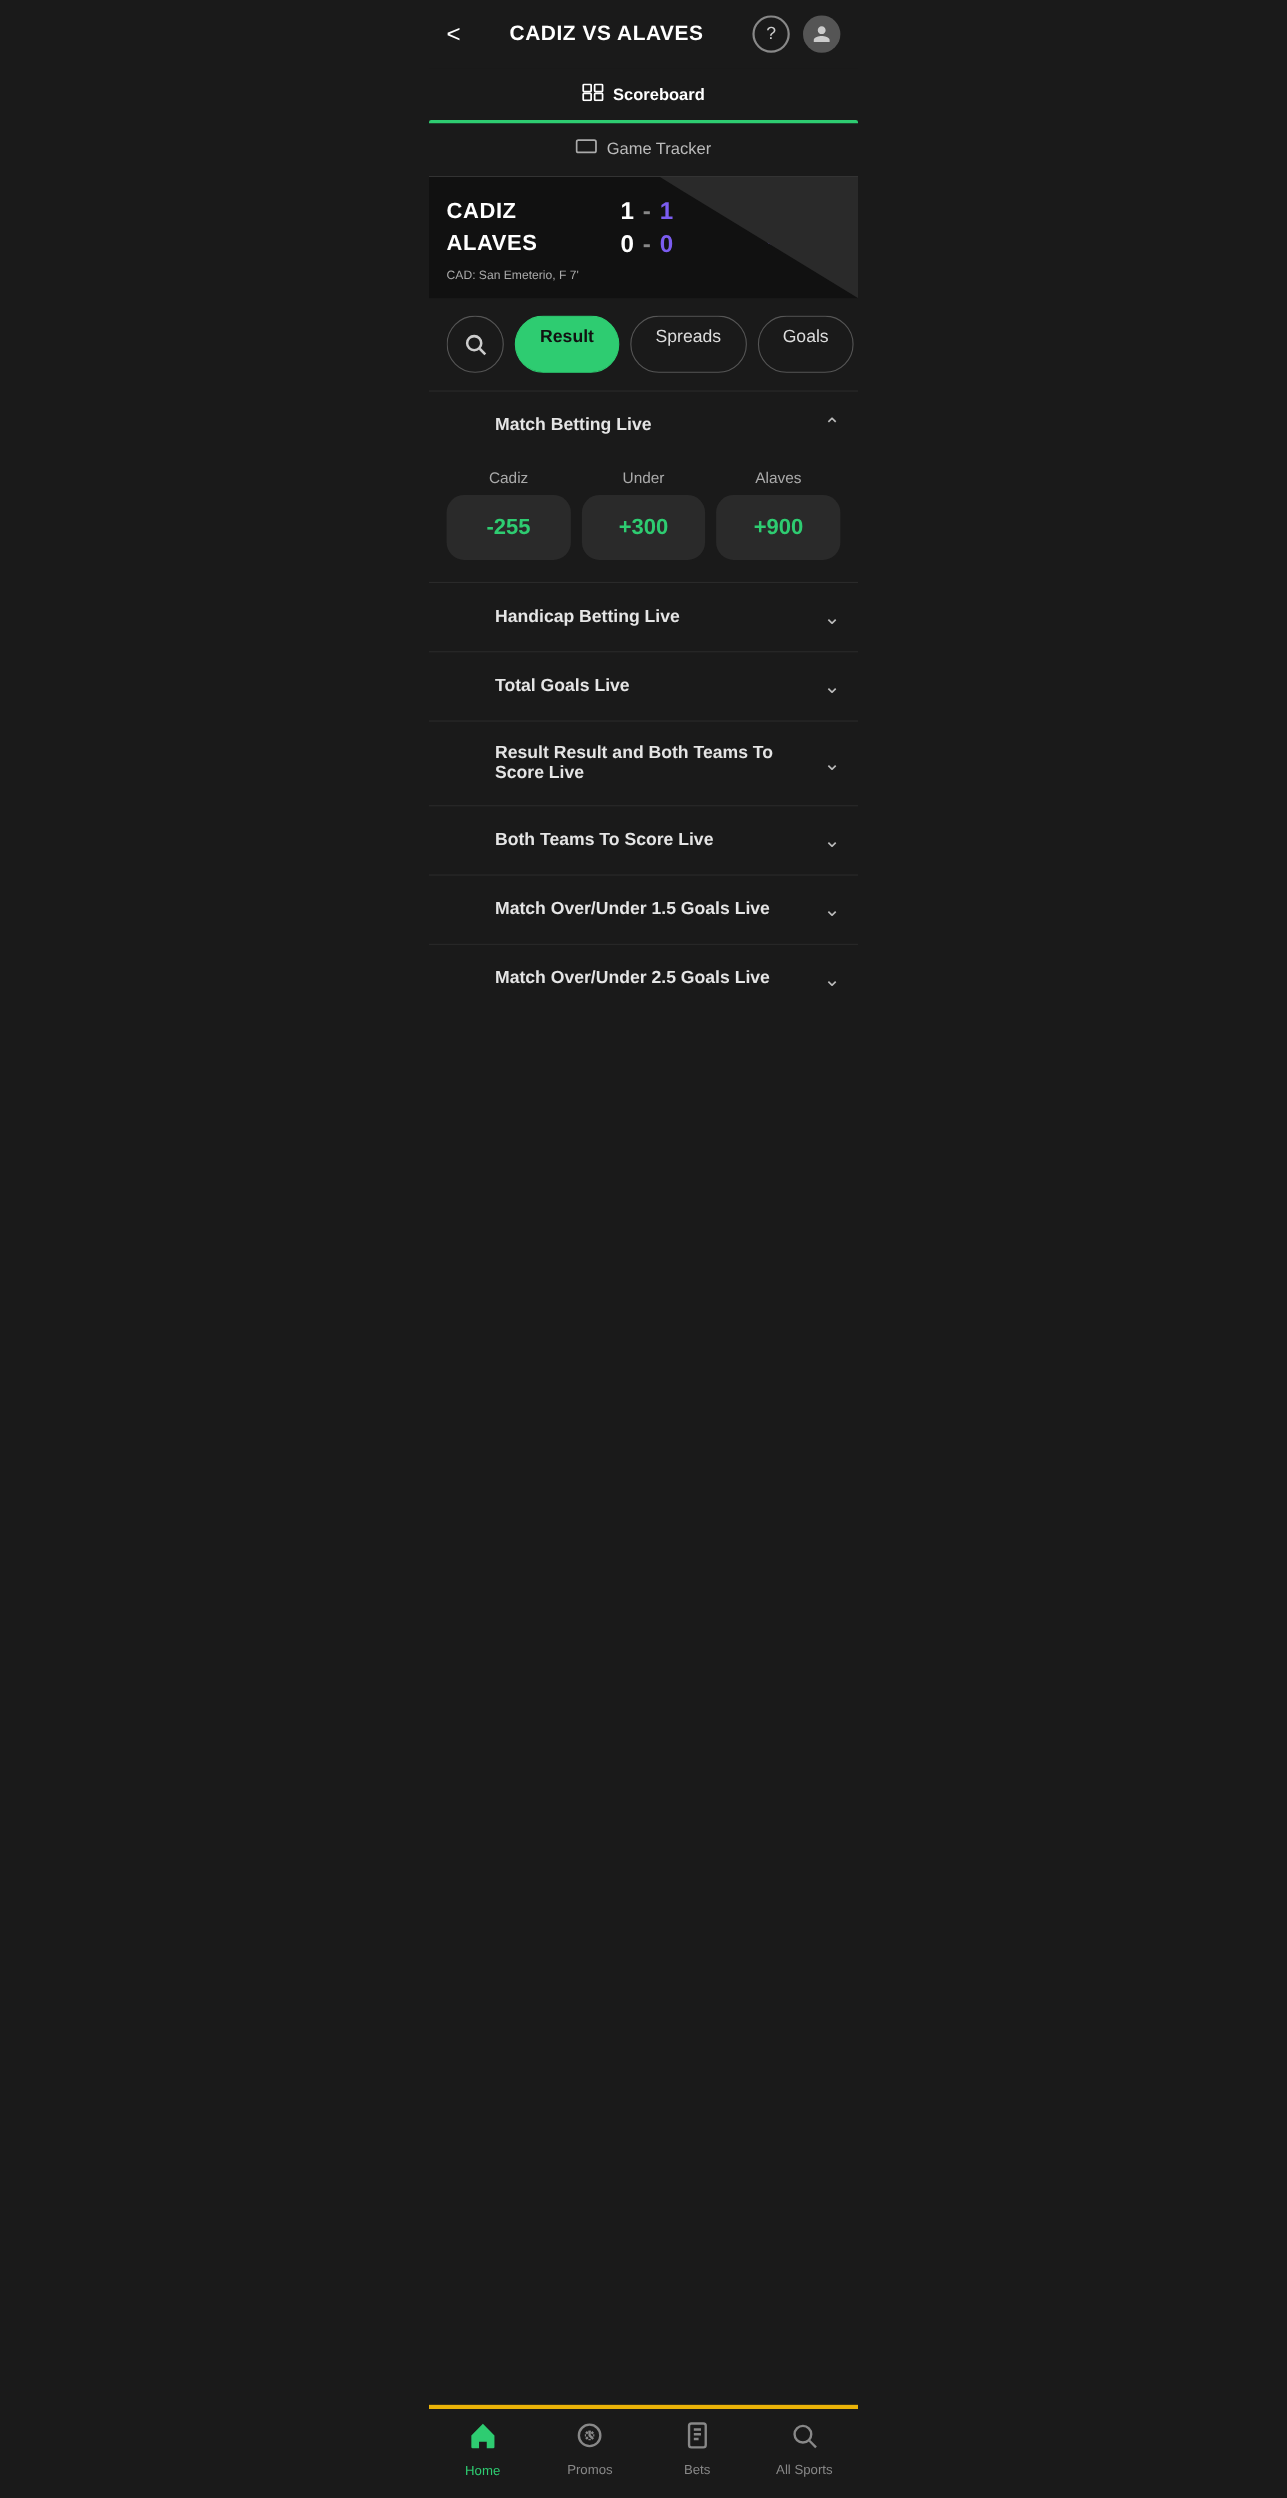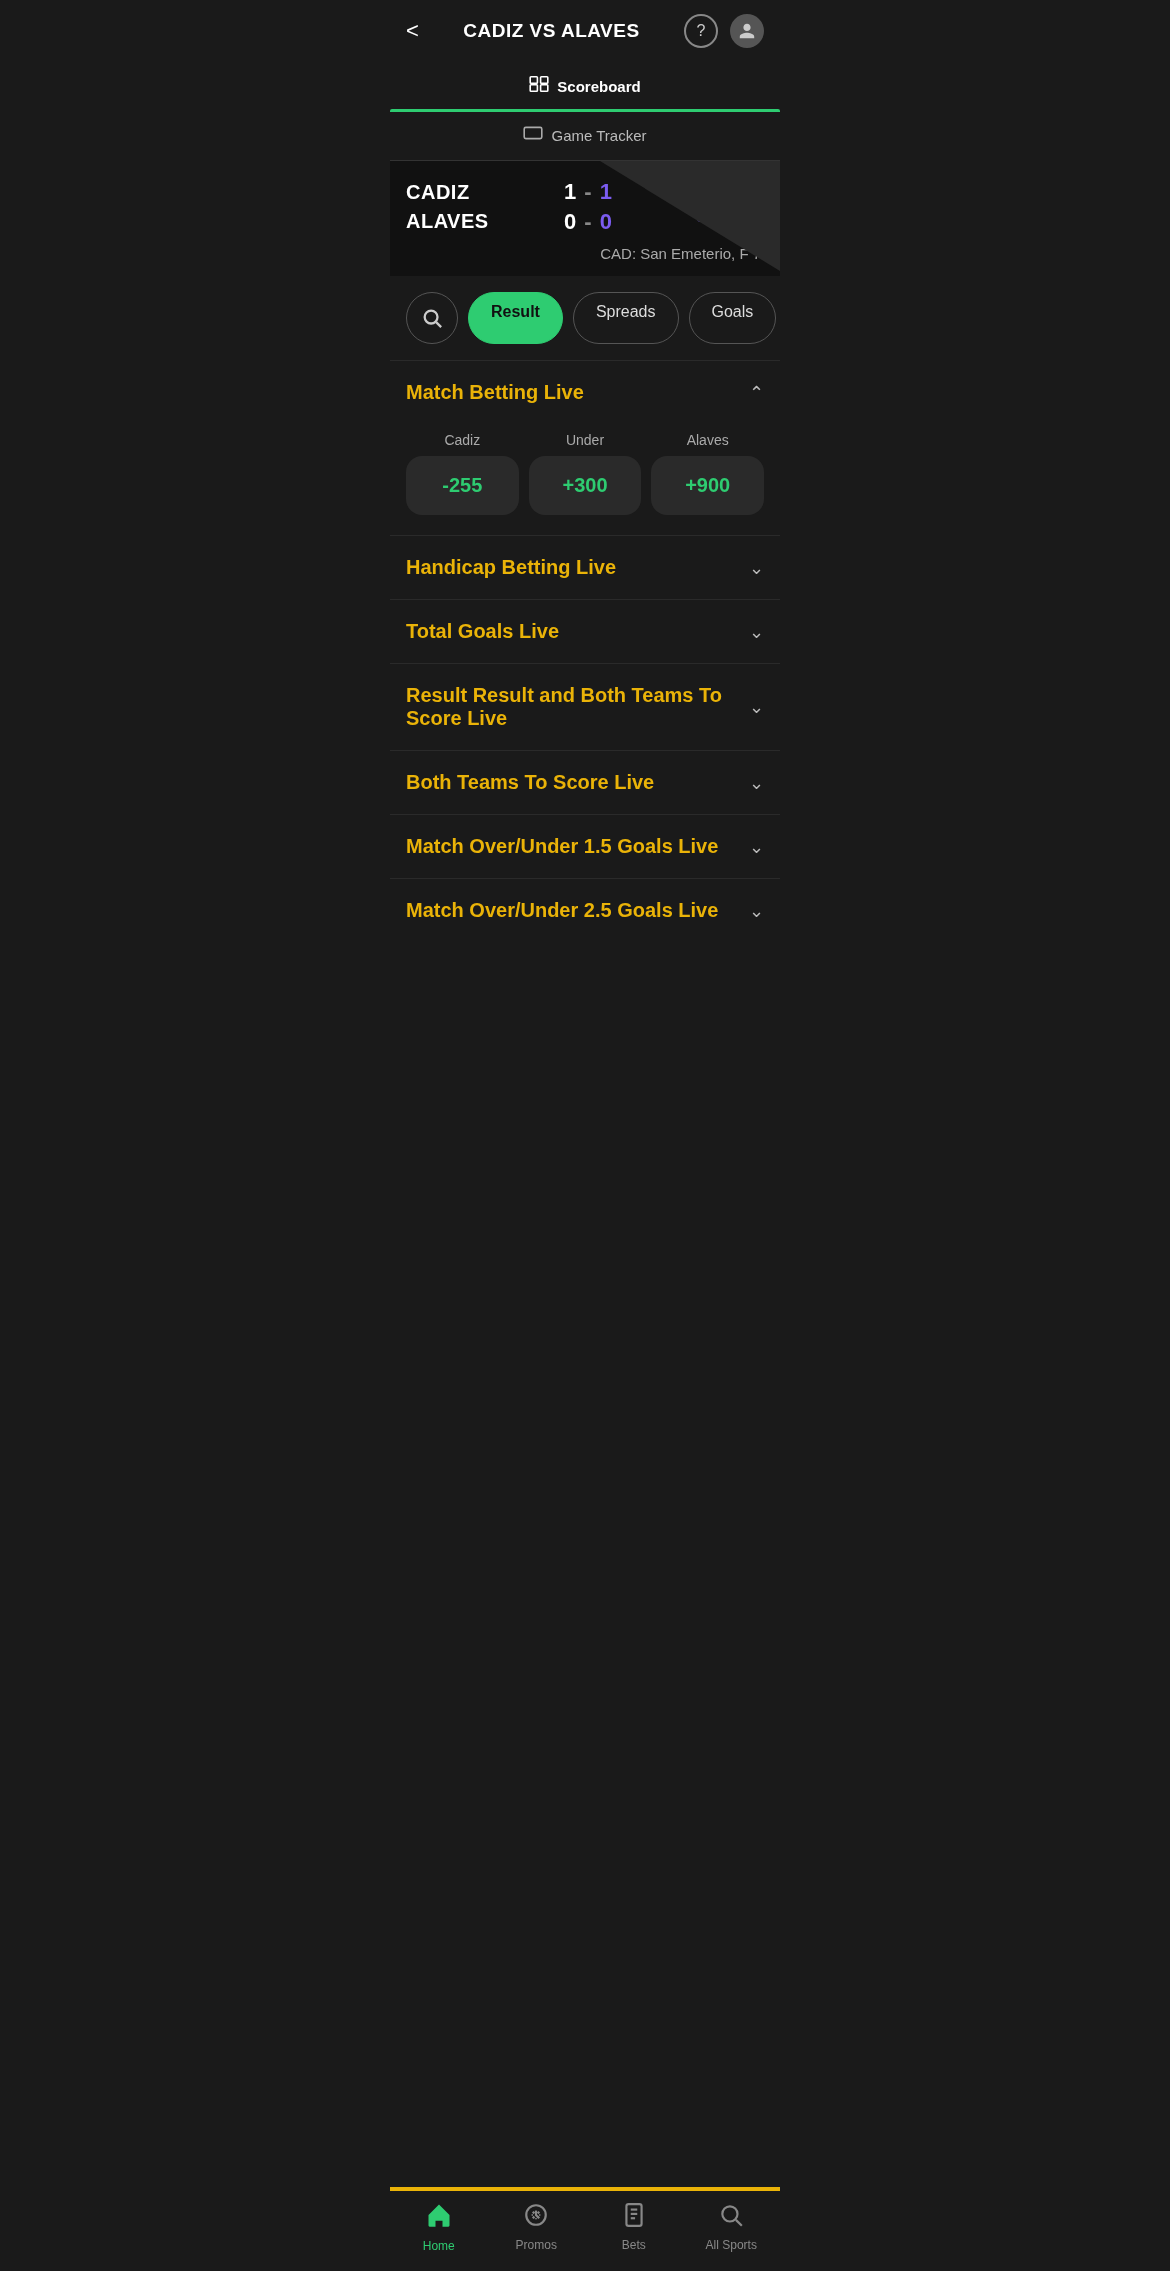--- a/index.html
+++ b/index.html
@@ -158,24 +158,23 @@
       position: absolute;
       right: 0;
       top: 0;
       width: 0;
       height: 0;
       border-left: 180px solid transparent;
       border-top: 110px solid #2a2a2a;
       pointer-events: none;
     }
     .match-event {
-      font-size: 15px;
+      font-size: 11px;
       color: #aaa;
       margin-top: 10px;
-      text-align: right;
     }
 
     
     .filters {
       display: flex;
       gap: 10px;
       padding: 16px 16px;
       overflow-x: auto;
       background: #1a1a1a;
     }
@@ -215,23 +214,24 @@
       border-top: 1px solid #2a2a2a;
     }
     .section-header {
       display: flex;
       align-items: center;
       justify-content: space-between;
       padding: 20px 16px;
       cursor: pointer;
     }
     .section-title {
-      font-size: 20px;
+      font-size: 16px;
       font-weight: 600;
-      color: #eab308;
+      color: #e5e5e5;
+      margin-left: 44px;
     }
     .section-chevron {
       font-size: 18px;
       color: #bbb;
     }
 
     
     .betting-table {
       padding: 8px 16px 20px 16px;
     }

